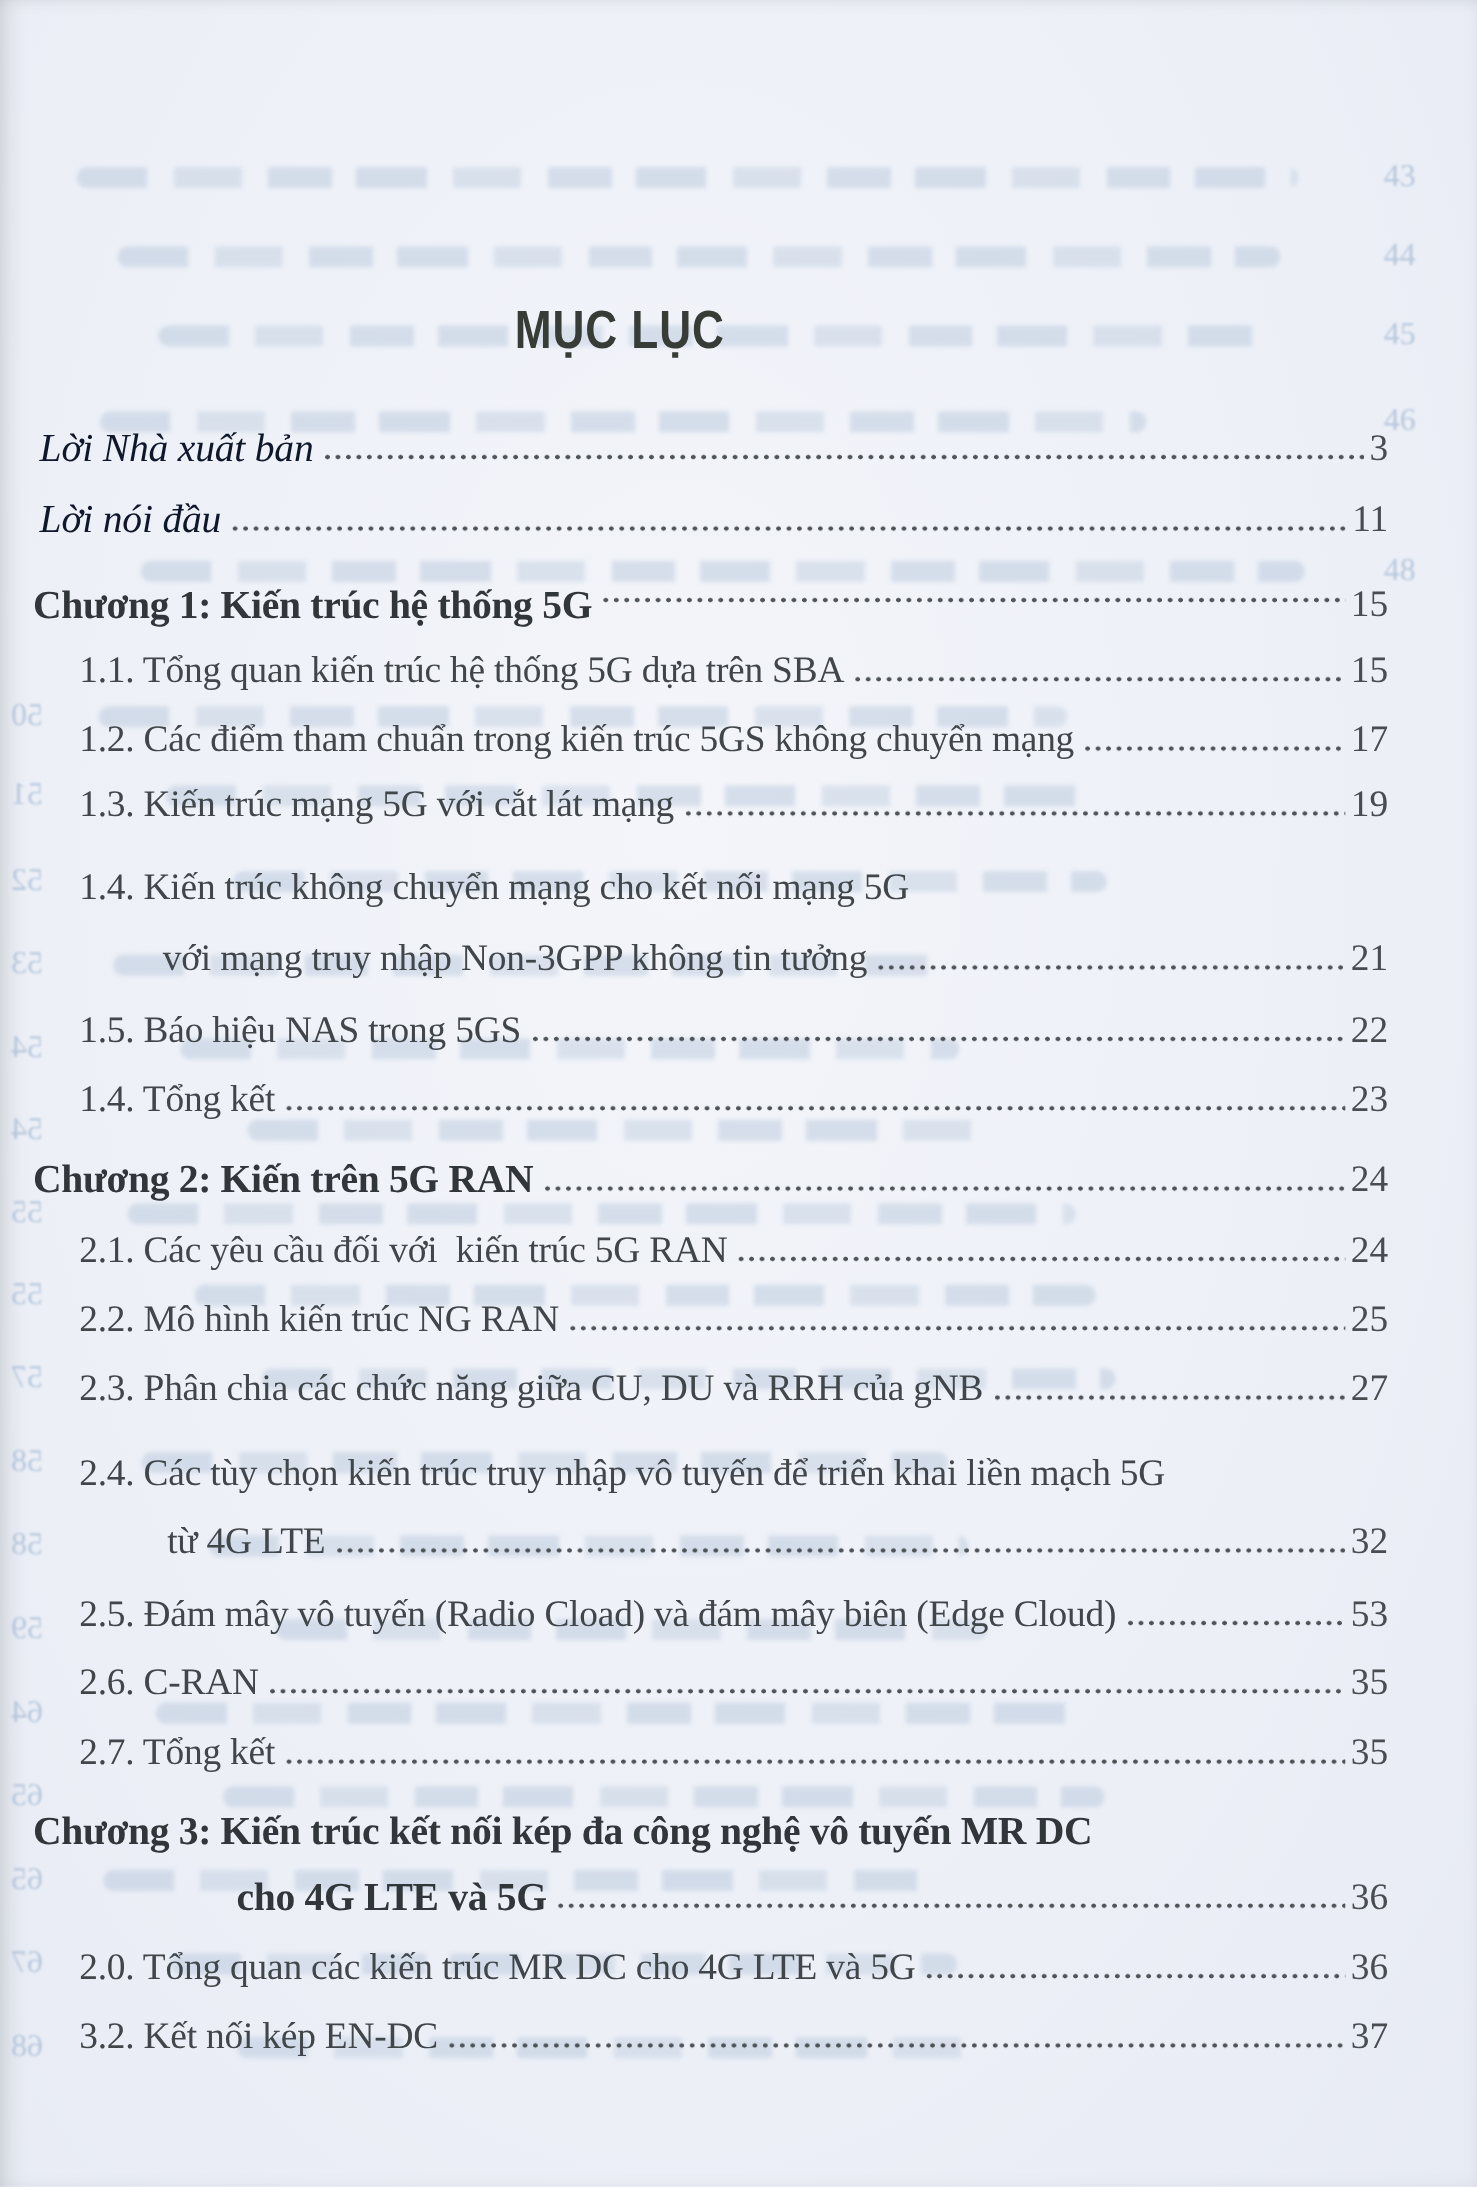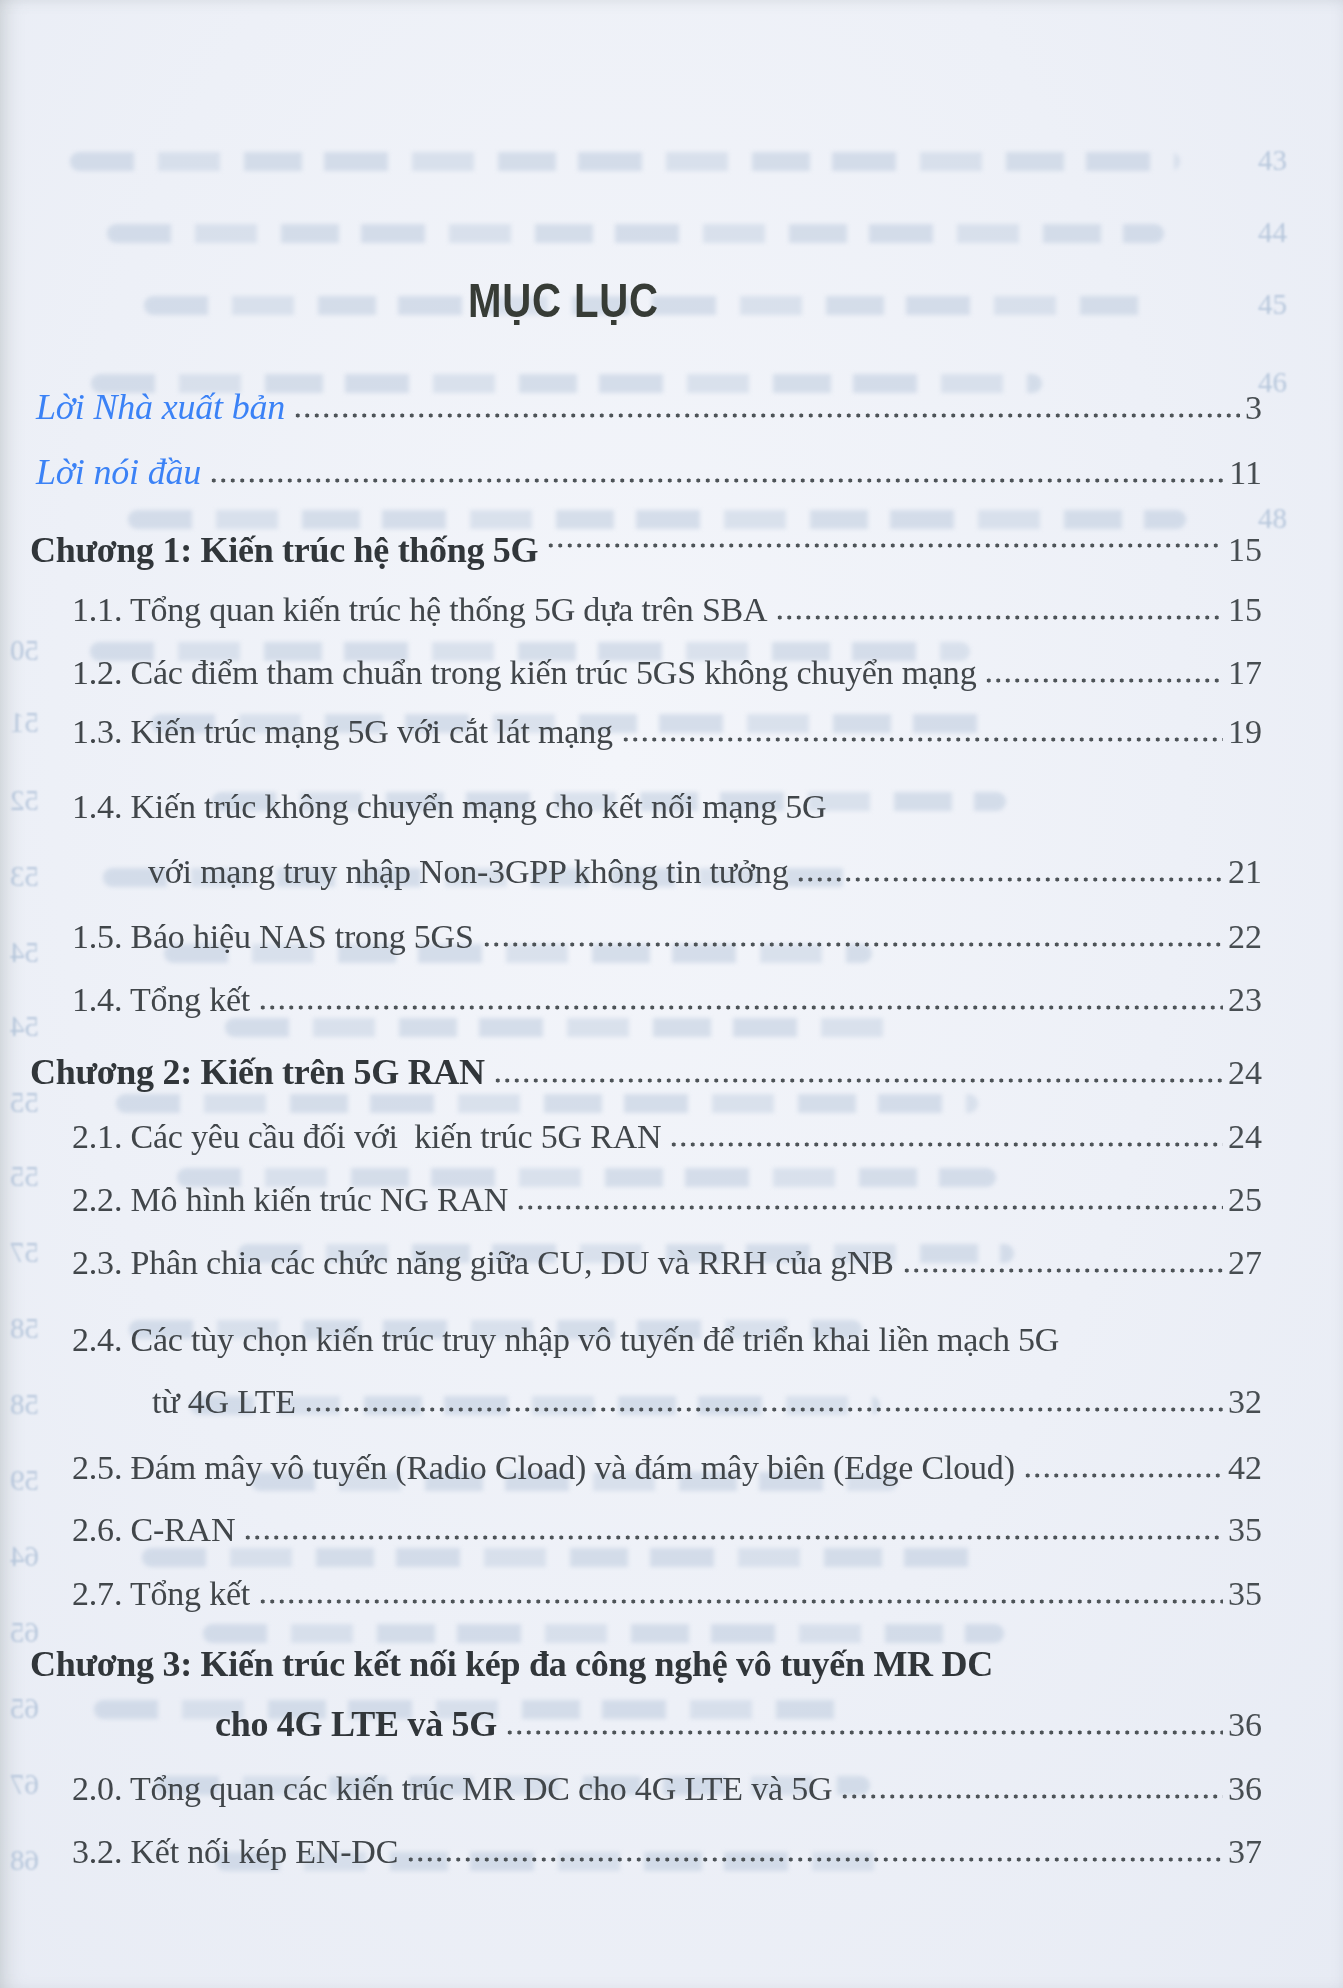--- a/index.html
+++ b/index.html
@@ -18,21 +18,21 @@
     background:repeating-linear-gradient(90deg,#b9c8dc 0 64px,transparent 64px 88px,#c3d0e1 88px 150px,transparent 150px 174px,#bac9dc 174px 232px,transparent 232px 254px);}
   .ghost-num{position:absolute;font:29px "Liberation Serif","DejaVu Serif",serif;color:#afc1d8;filter:blur(1px);opacity:.85;}
   .ghost-num.mirror{transform:scaleX(-1);}
   
   .content{position:absolute;inset:0;z-index:2;}
   .title{position:absolute;top:272px;left:0;width:1126px;text-align:center;margin:0;
     font-family:"Liberation Sans","DejaVu Sans",sans-serif;font-weight:700;font-size:49px;color:#373c36;letter-spacing:1px;}
   .title span{display:inline-block;transform:scaleX(.82);transform-origin:center;}
   .row{position:absolute;right:81px;display:flex;align-items:flex-end;white-space:nowrap;line-height:1.12;}
   .lbl{font-size:34px;letter-spacing:-.2px;}
-  .row.front .lbl{font-style:italic;font-size:36px;color:#3b82f6;}
+  .row.front .lbl{font-style:italic;font-size:36px;color:#0f172a;}
   .row.chapter .lbl{font-weight:700;font-size:36px;color:#31363a;letter-spacing:-.3px;}
   .leader{flex:1 1 auto;height:5px;margin:0 5px 9px 8px;
     background-image:radial-gradient(circle,#4d5357 1.8px,rgba(77,83,87,0) 2.3px);
     background-size:9.5px 5px;background-repeat:repeat-x;background-position:left bottom;}
   .pg{font-size:34px;color:#474d51;}
   .row.chapter .pg{font-weight:400;}
 </style>
 </head>
 <body>
 
@@ -158,21 +158,21 @@
           <span class="lbl">2.4. Các tùy chọn kiến trúc truy nhập vô tuyến để triển khai liền mạch 5G</span>
         </div>
         <div class="row item" style="top: 1383px; left: 152px;">
           <span class="lbl">từ 4G LTE</span>
           <span class="leader"></span>
           <span class="pg">32</span>
         </div>
         <div class="row item" style="top: 1449px; left: 72px;">
           <span class="lbl">2.5. Đám mây vô tuyến (Radio Cload) và đám mây biên (Edge Cloud)</span>
           <span class="leader"></span>
-          <span class="pg">42</span>
+          <span class="pg">53</span>
         </div>
         <div class="row item" style="top: 1511px; left: 72px;">
           <span class="lbl">2.6. C-RAN</span>
           <span class="leader"></span>
           <span class="pg">35</span>
         </div>
         <div class="row item" style="top: 1575px; left: 72px;">
           <span class="lbl">2.7. Tổng kết</span>
           <span class="leader"></span>
           <span class="pg">35</span>

